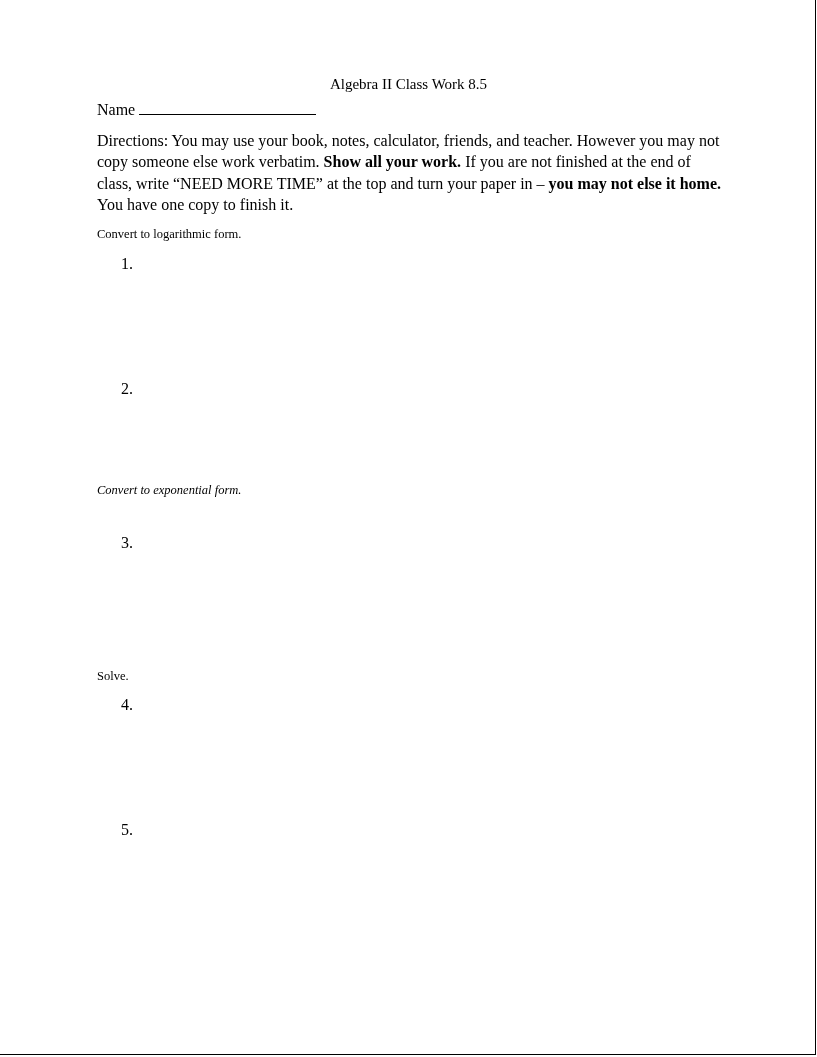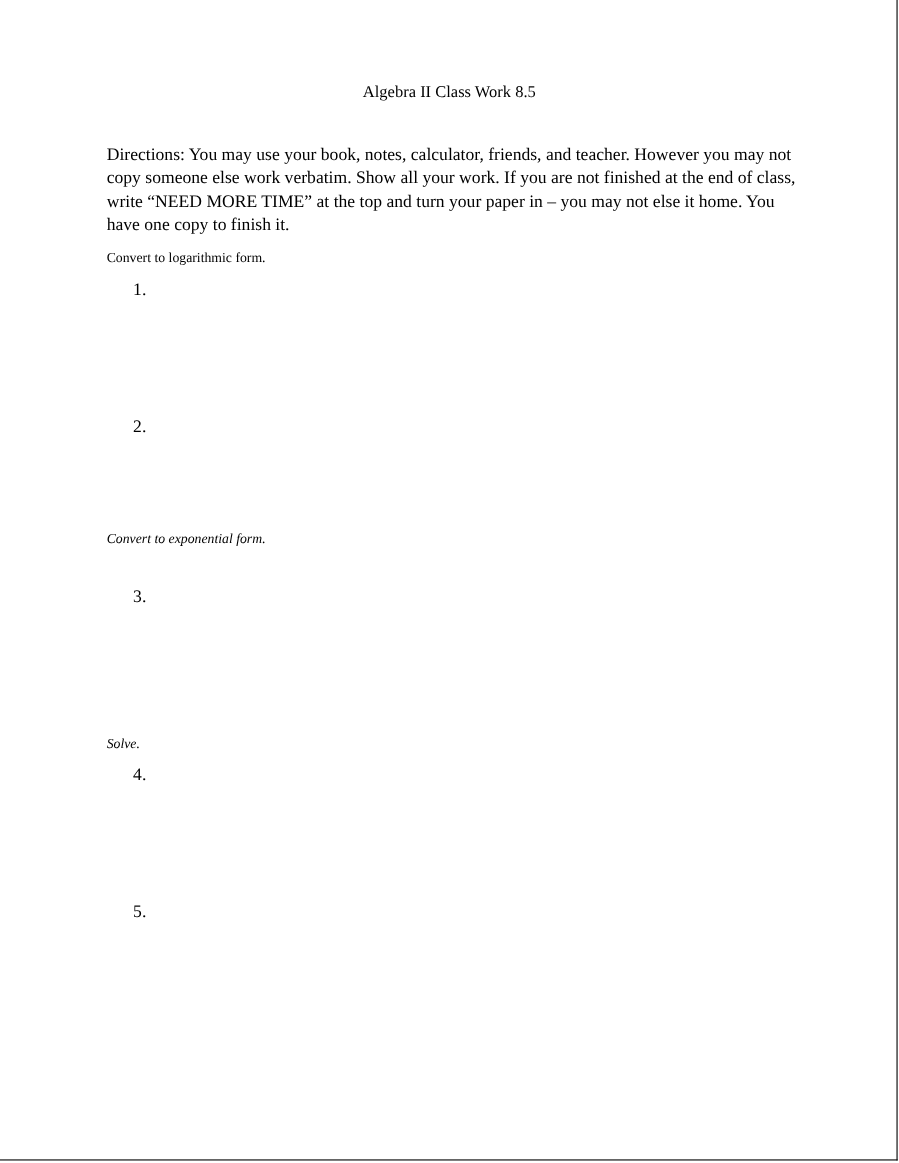--- a/index.html
+++ b/index.html
@@ -7,36 +7,39 @@
            font-family: "Liberation Serif", "DejaVu Serif", serif; color: #000; }
     .page { position: absolute; left: 0; top: 0; width: 815px; height: 1054px;
             border-right: 1px solid #000; border-bottom: 1px solid #000; background: #fff; }
     .title { position: absolute; left: 0; width: 817px; top: 64px; text-align: center;
              font-size: 15px; margin-top: 12px; }
     .name-line { position: absolute; left: 97px; top: 100px; font-size: 16px; }
     .name-line .blank { display: inline-block; width: 177px; border-bottom: 1px solid #000;
                         height: 14px; vertical-align: baseline; margin-left: 4px; }
     .directions { position: absolute; left: 97px; top: 130px; width: 630px; font-size: 16px;
                   line-height: 21.3px; }
-    .directions b { font-weight: normal; }
+    .directions b { font-weight: bold; }
     .section-label { position: absolute; left: 97px; font-size: 12.5px; }
     .qnum { position: absolute; left: 121px; font-size: 16px; }
   </style>
 </head>
 <body>
 
 <div class="page">
   <div class="title">Algebra II Class Work 8.5</div>
 
+  <div class="name-line">
+    <span>Name</span><span class="blank"></span>
+  </div>
 
   <div class="directions"><span>Directions: You may use your book, notes, calculator, friends, and teacher. However you may not copy someone else work verbatim. </span><b>Show all your work.</b><span> If you are not finished at the end of class, write “NEED MORE TIME” at the top and turn your paper in – </span><b>you may not else it home.</b><span> You have one copy to finish it.</span></div>
 
   <div class="section-label" style="top:227px;">Convert to logarithmic form.</div>
   <div class="qnum" style="top:255px;">1.</div>
   <div class="qnum" style="top:380px;">2.</div>
 
   <div class="section-label" style="top:483px;font-style:italic;">Convert to exponential form.</div>
   <div class="qnum" style="top:534px;">3.</div>
 
-  <div class="section-label" style="top:669px;font-style:italic;">Solve.</div>
+  <div class="section-label" style="top:669px;">Solve.</div>
   <div class="qnum" style="top:696px;">4.</div>
   <div class="qnum" style="top:821px;">5.</div>
 </div>
 
 </body></html>

